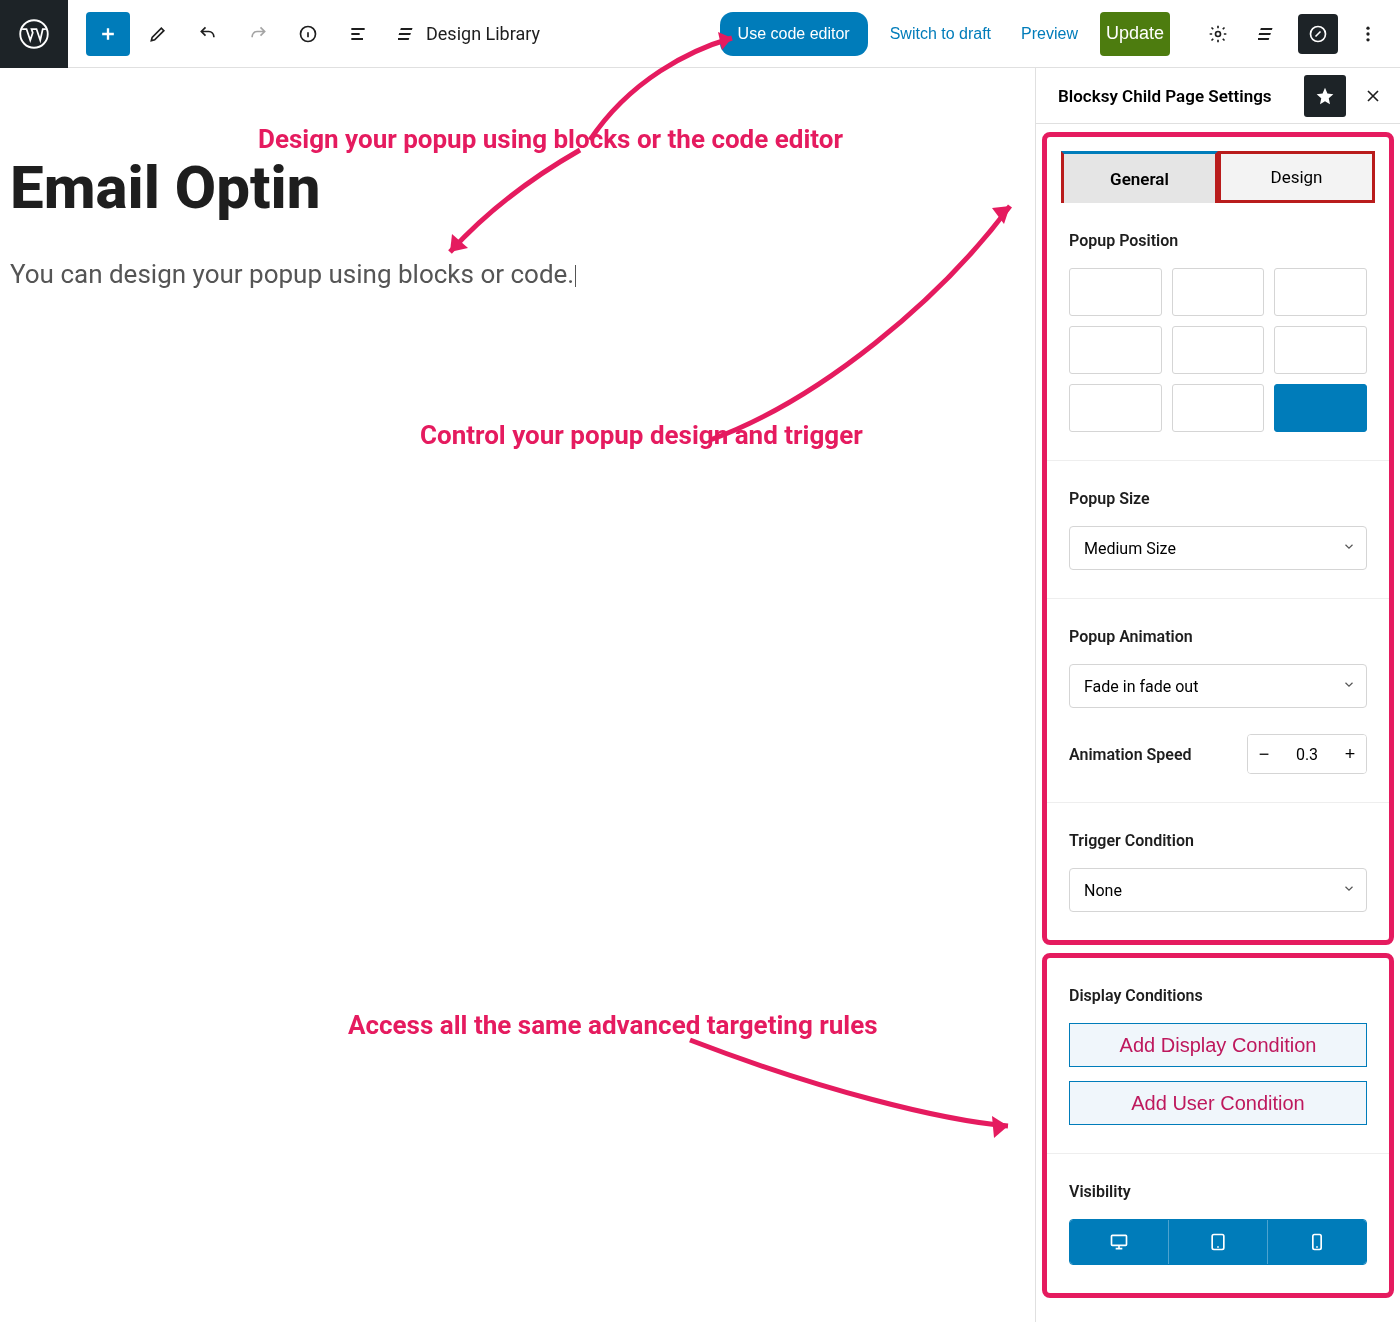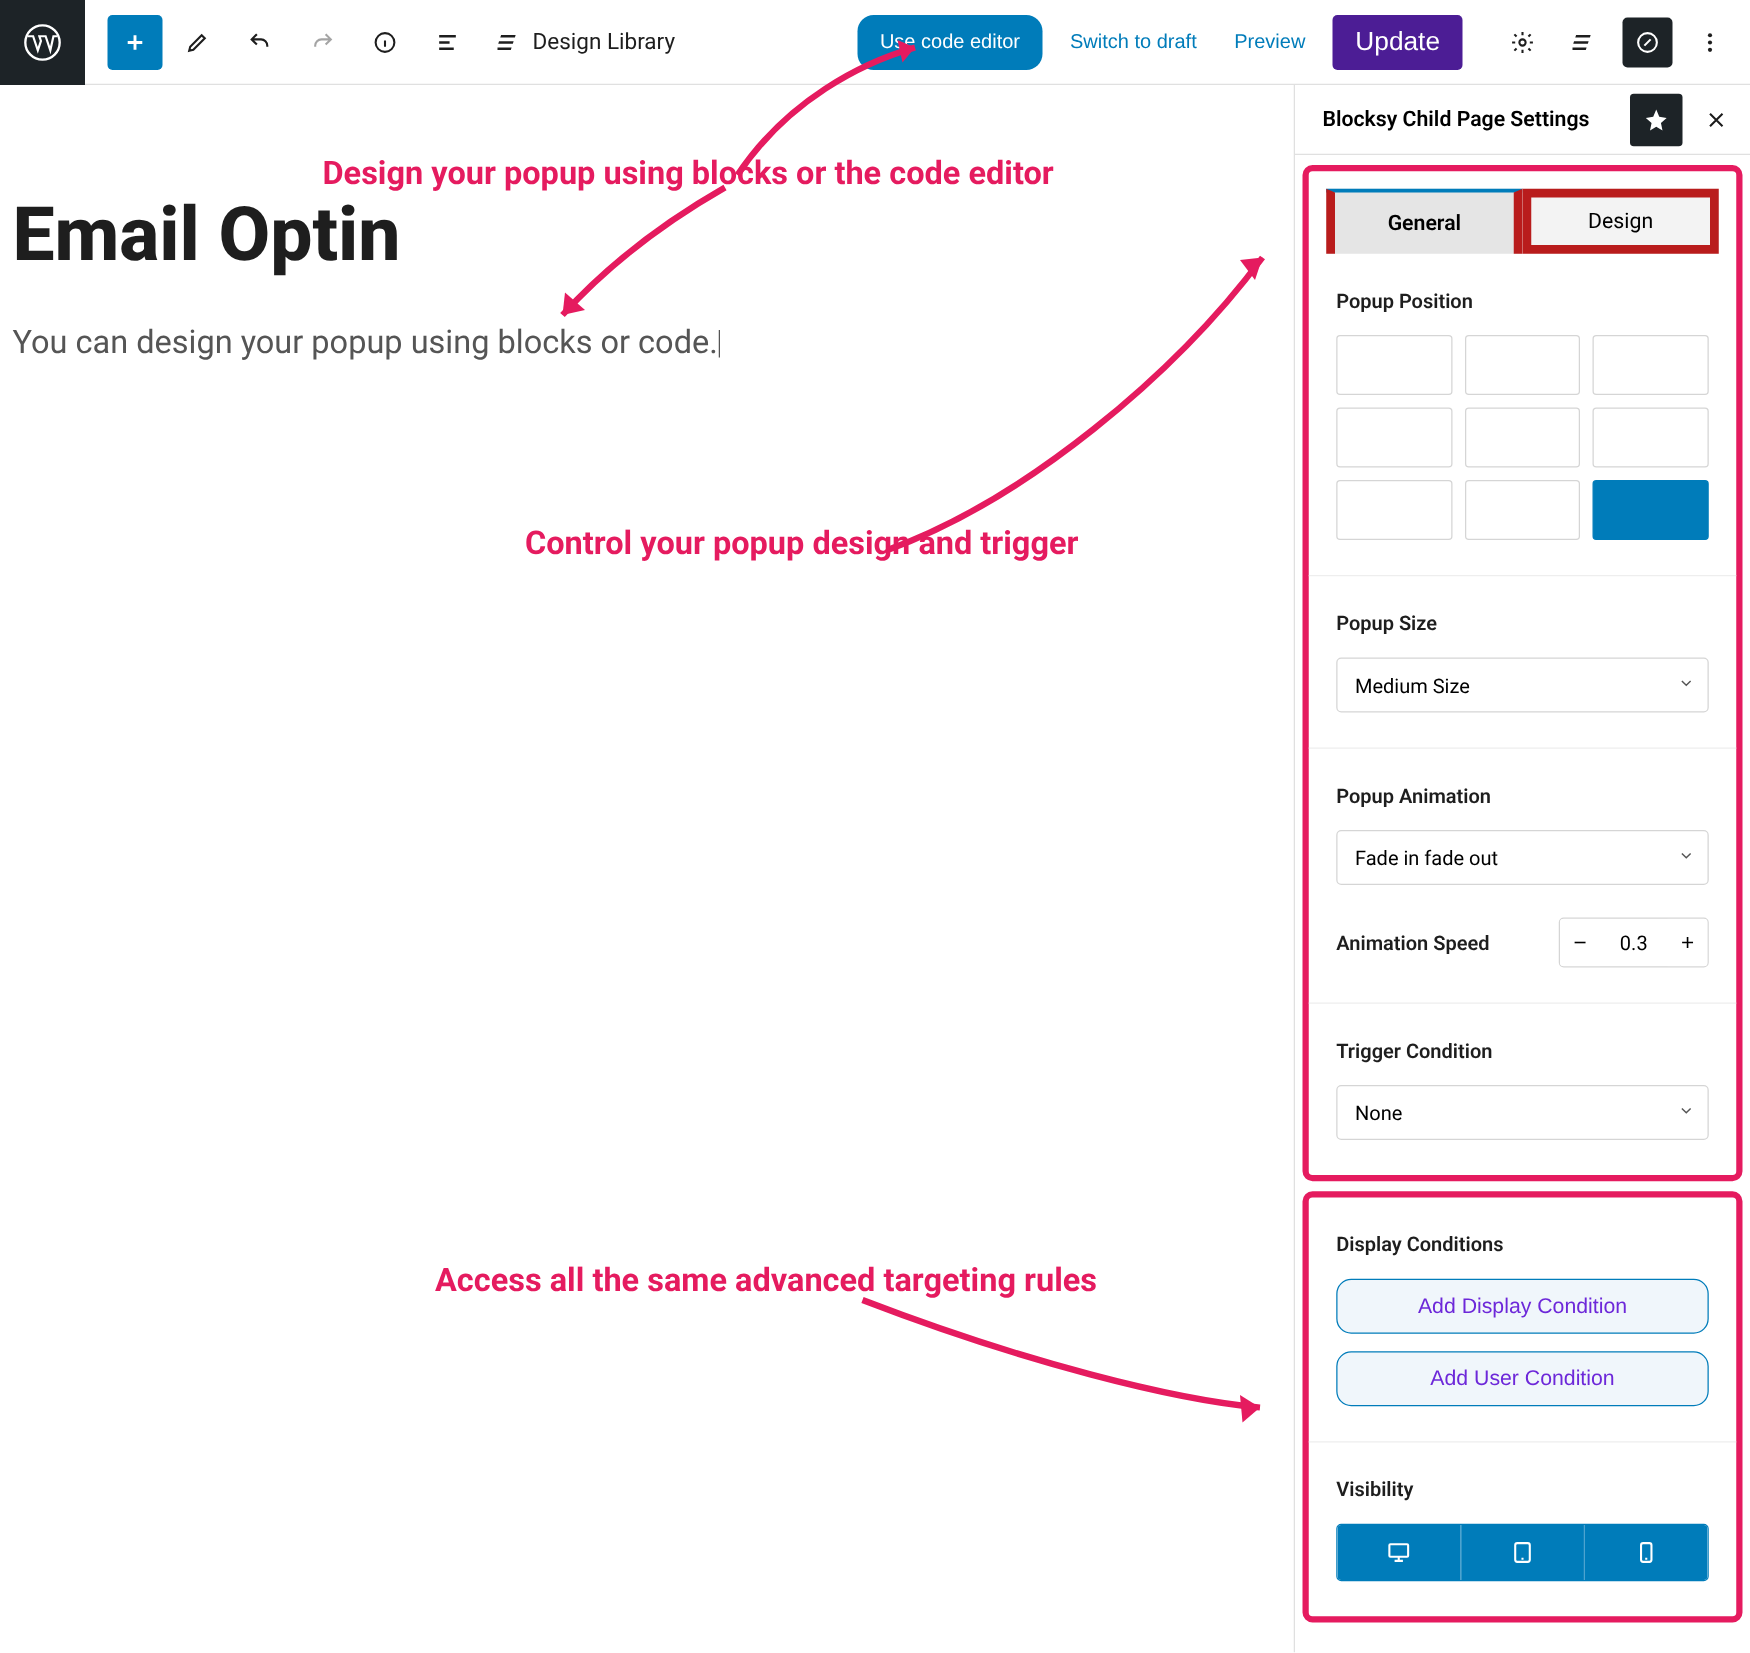--- a/index.html
+++ b/index.html
@@ -43,22 +43,22 @@
   }
   .topbar-spacer { flex:1; }
   .right-actions { display:flex; align-items:center; gap:14px; }
   .btn-code-editor {
     background:#007cba; color:#fff; border:none;
     padding:0 18px; height:44px; font-size:16px;
     border-radius:13px; cursor:pointer;
   }
   .btn-text { background:none; border:none; color:#007cba; font-size:16px; cursor:pointer; padding:0 8px;}
   .btn-update {
-    background:#4c1d95; color:#fff; border:none;
-    padding:0 18px; height:44px; font-size:21px;
+    background:#4d7c0f; color:#fff; border:none;
+    padding:0 6px; height:44px; font-size:18px;
     border-radius:4px; cursor:pointer;
   }
   .top-right-icons { display:flex; align-items:center; gap:10px; margin-left:14px;}
   .icon-btn {
     width:40px; height:40px; display:flex; align-items:center; justify-content:center;
     border:none; background:transparent; cursor:pointer; border-radius:4px;
   }
   .icon-btn.dark { background:#1d2327; color:#fff; }
   
   .editor-area {
@@ -109,21 +109,21 @@
   }
   .scrollzone {
     position:absolute; left:0; right:0; top:56px; bottom:0;
     overflow:auto;
   }
   
   .hl-box { border:5px solid #e51b5f; border-radius:8px; margin:8px 6px; padding:0; }
   .tabs { display:flex; margin:14px 14px 0 14px; }
   .tab {
     flex:1; height:52px; display:flex; align-items:center; justify-content:center;
-    font-size:17px; border:7px solid #b91c1c; background:#f3f3f3; cursor:pointer;
+    font-size:17px; border:3px solid #b91c1c; background:#f3f3f3; cursor:pointer;
   }
   .tab.active { background:#e5e5e5; border-top:3px solid #007cba; border-bottom:none; font-weight:600; }
   .section { padding:28px 22px 28px 22px; border-bottom:1px solid #eee; }
   .section:last-child{ border-bottom:none;}
   .sec-label { font-size:16px; font-weight:600; color:#1e1e1e; margin-bottom:18px; }
   .section-row { display:flex; align-items:center; justify-content:space-between; }
   .pos-grid {
     display:grid; grid-template-columns: repeat(3, 1fr);
     gap:10px;
   }
@@ -142,22 +142,22 @@
     position:absolute; right:10px; top:50%; transform:translateY(-50%);
   }
   .stepper {
     display:flex; align-items:center; border:1px solid #d5d5d5;
     border-radius:4px; height:40px; overflow:hidden;
   }
   .stepper button { width:32px; height:100%; border:none; background:#fff; cursor:pointer; font-size:18px;}
   .stepper .val { width:54px; text-align:center; font-size:16px; }
   .add-btn {
     width:100%; height:44px; border:1px solid #007cba;
-    background:#f0f6fb; color:#6d28d9; font-size:17px;
-    border-radius:12px; cursor:pointer; margin-bottom:14px;
+    background:#f0f6fb; color:#be185d; font-size:20px;
+    border-radius:0; cursor:pointer; margin-bottom:14px;
   }
   .toggle {
     width:44px; height:24px; border:1px solid #bbb; border-radius:14px;
     position:relative; cursor:pointer; background:#f3f3f3;
   }
   .toggle .knob {
     position:absolute; width:16px; height:16px; background:#888; border-radius:50%;
     left:3px; top:3px;
   }
   .toggle .o { position:absolute; right:6px; top:3px; font-size:11px; color:#999;}

